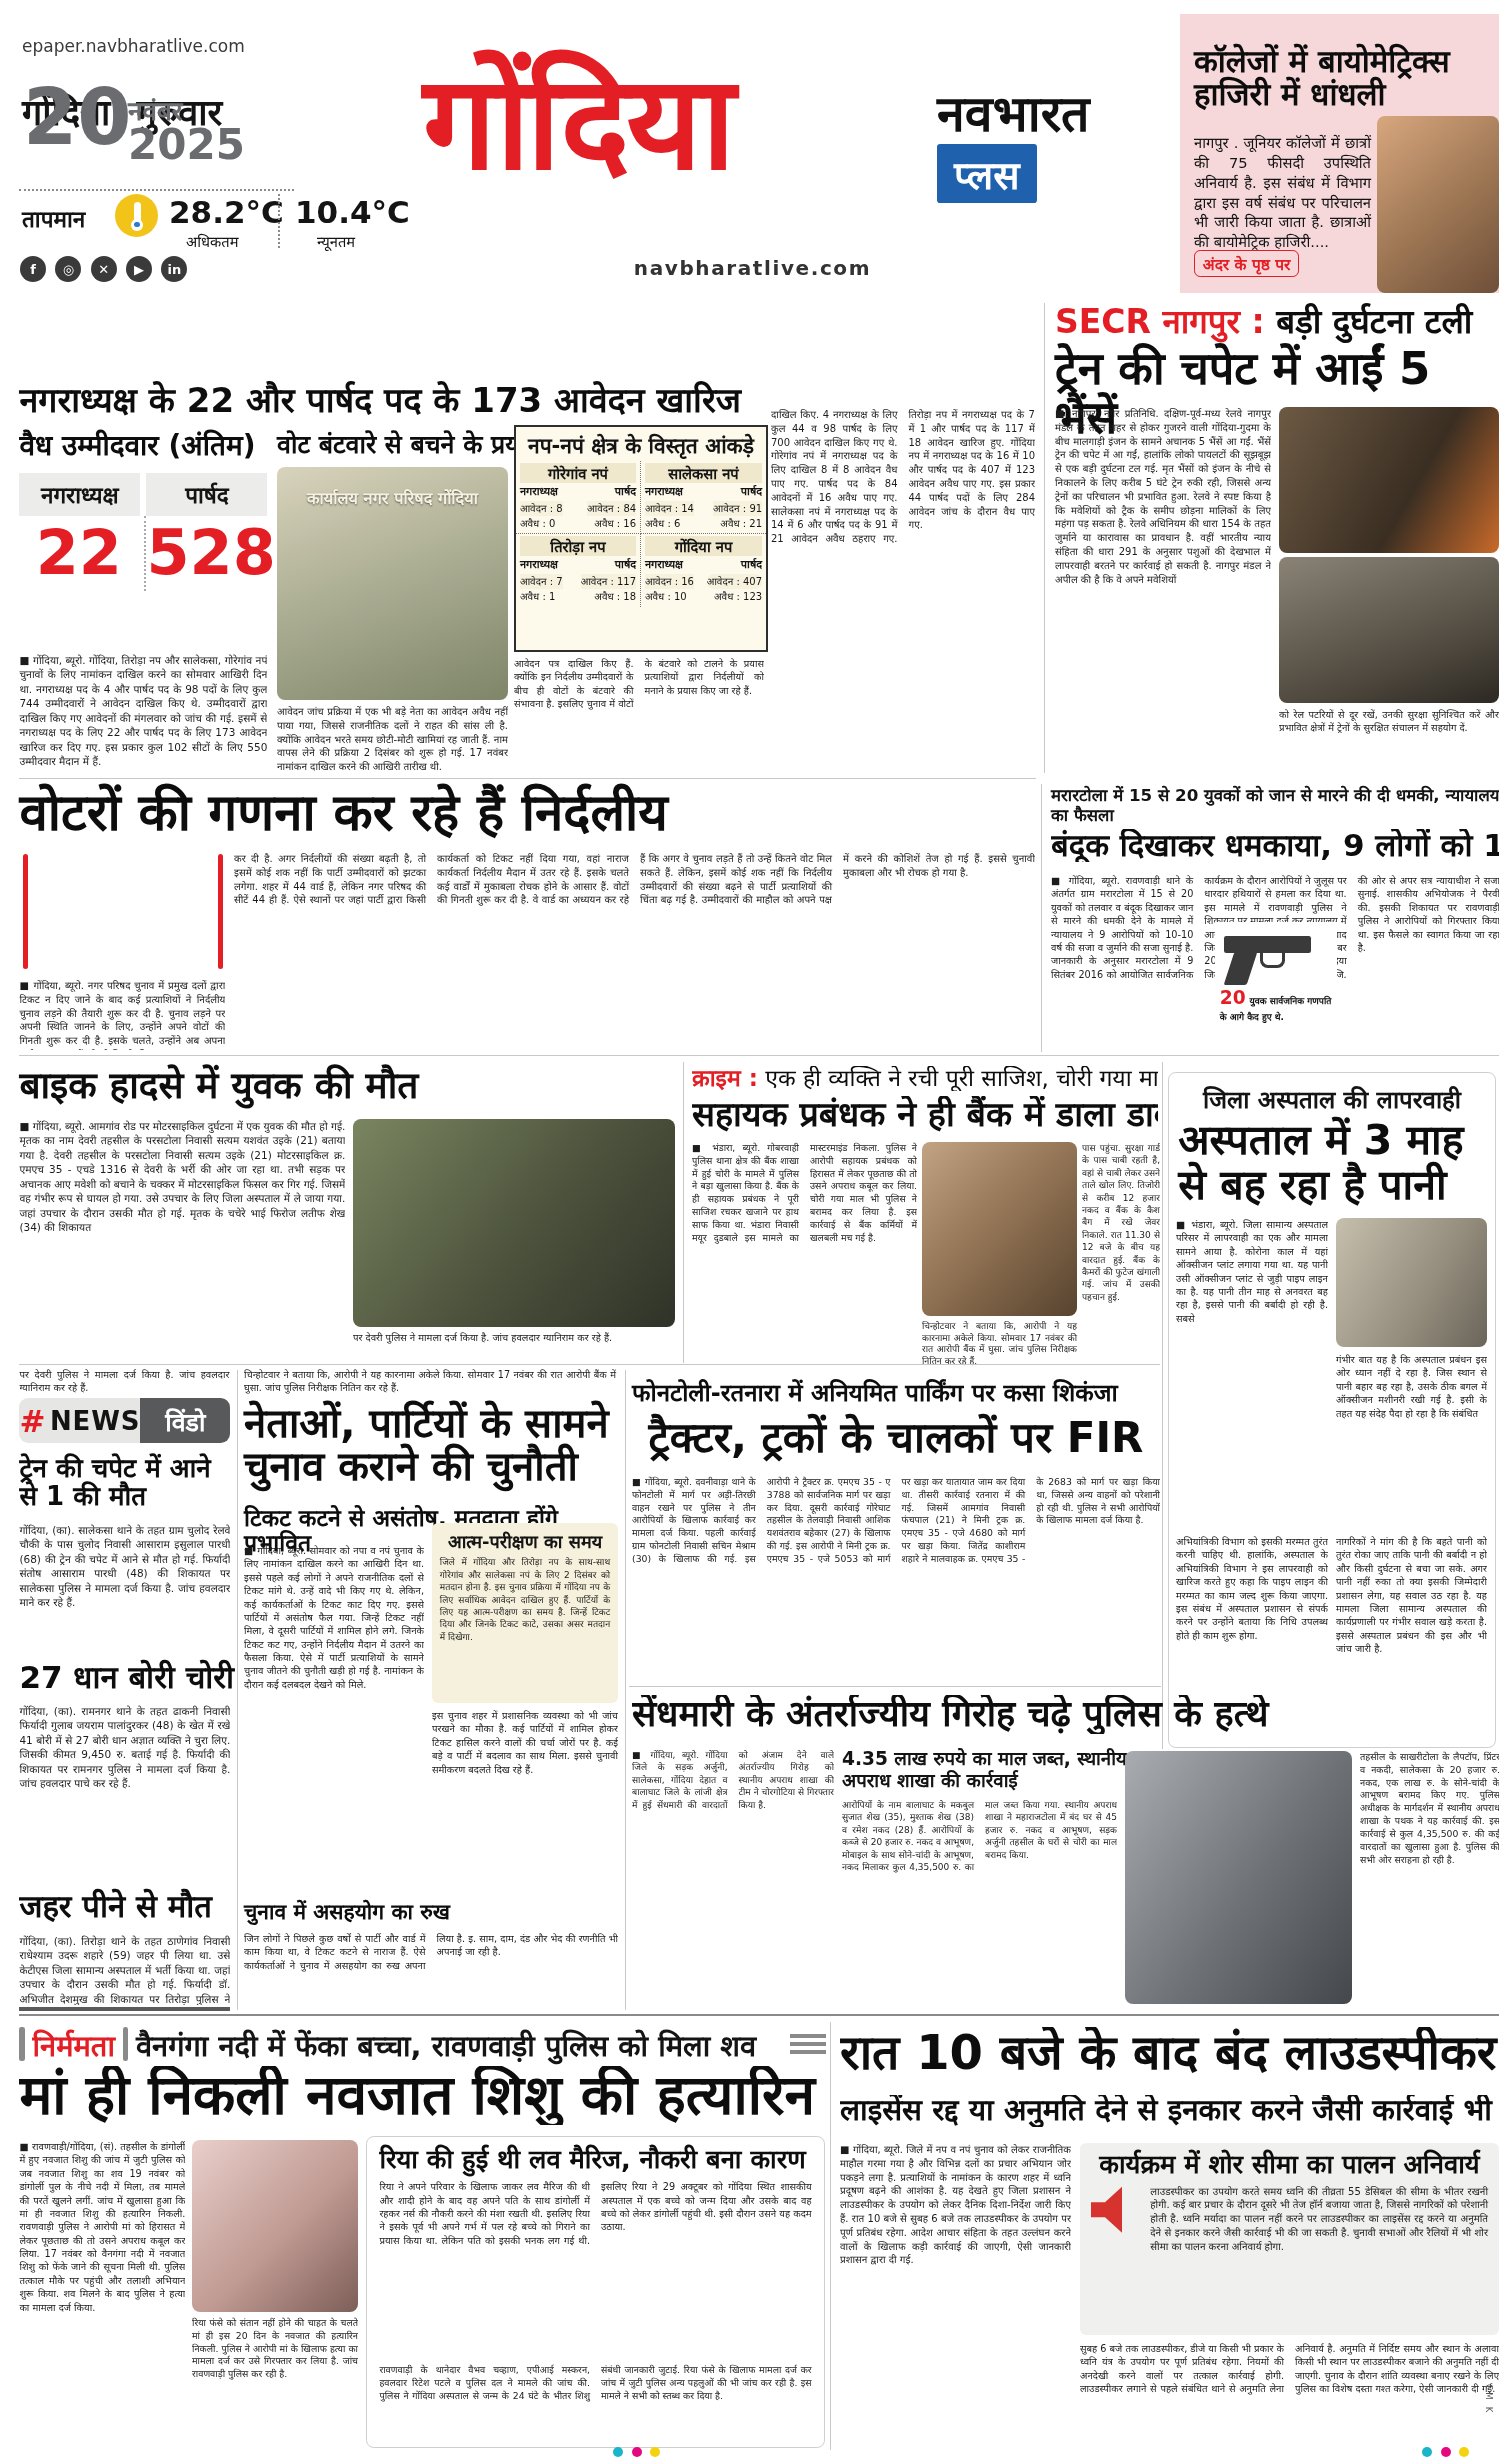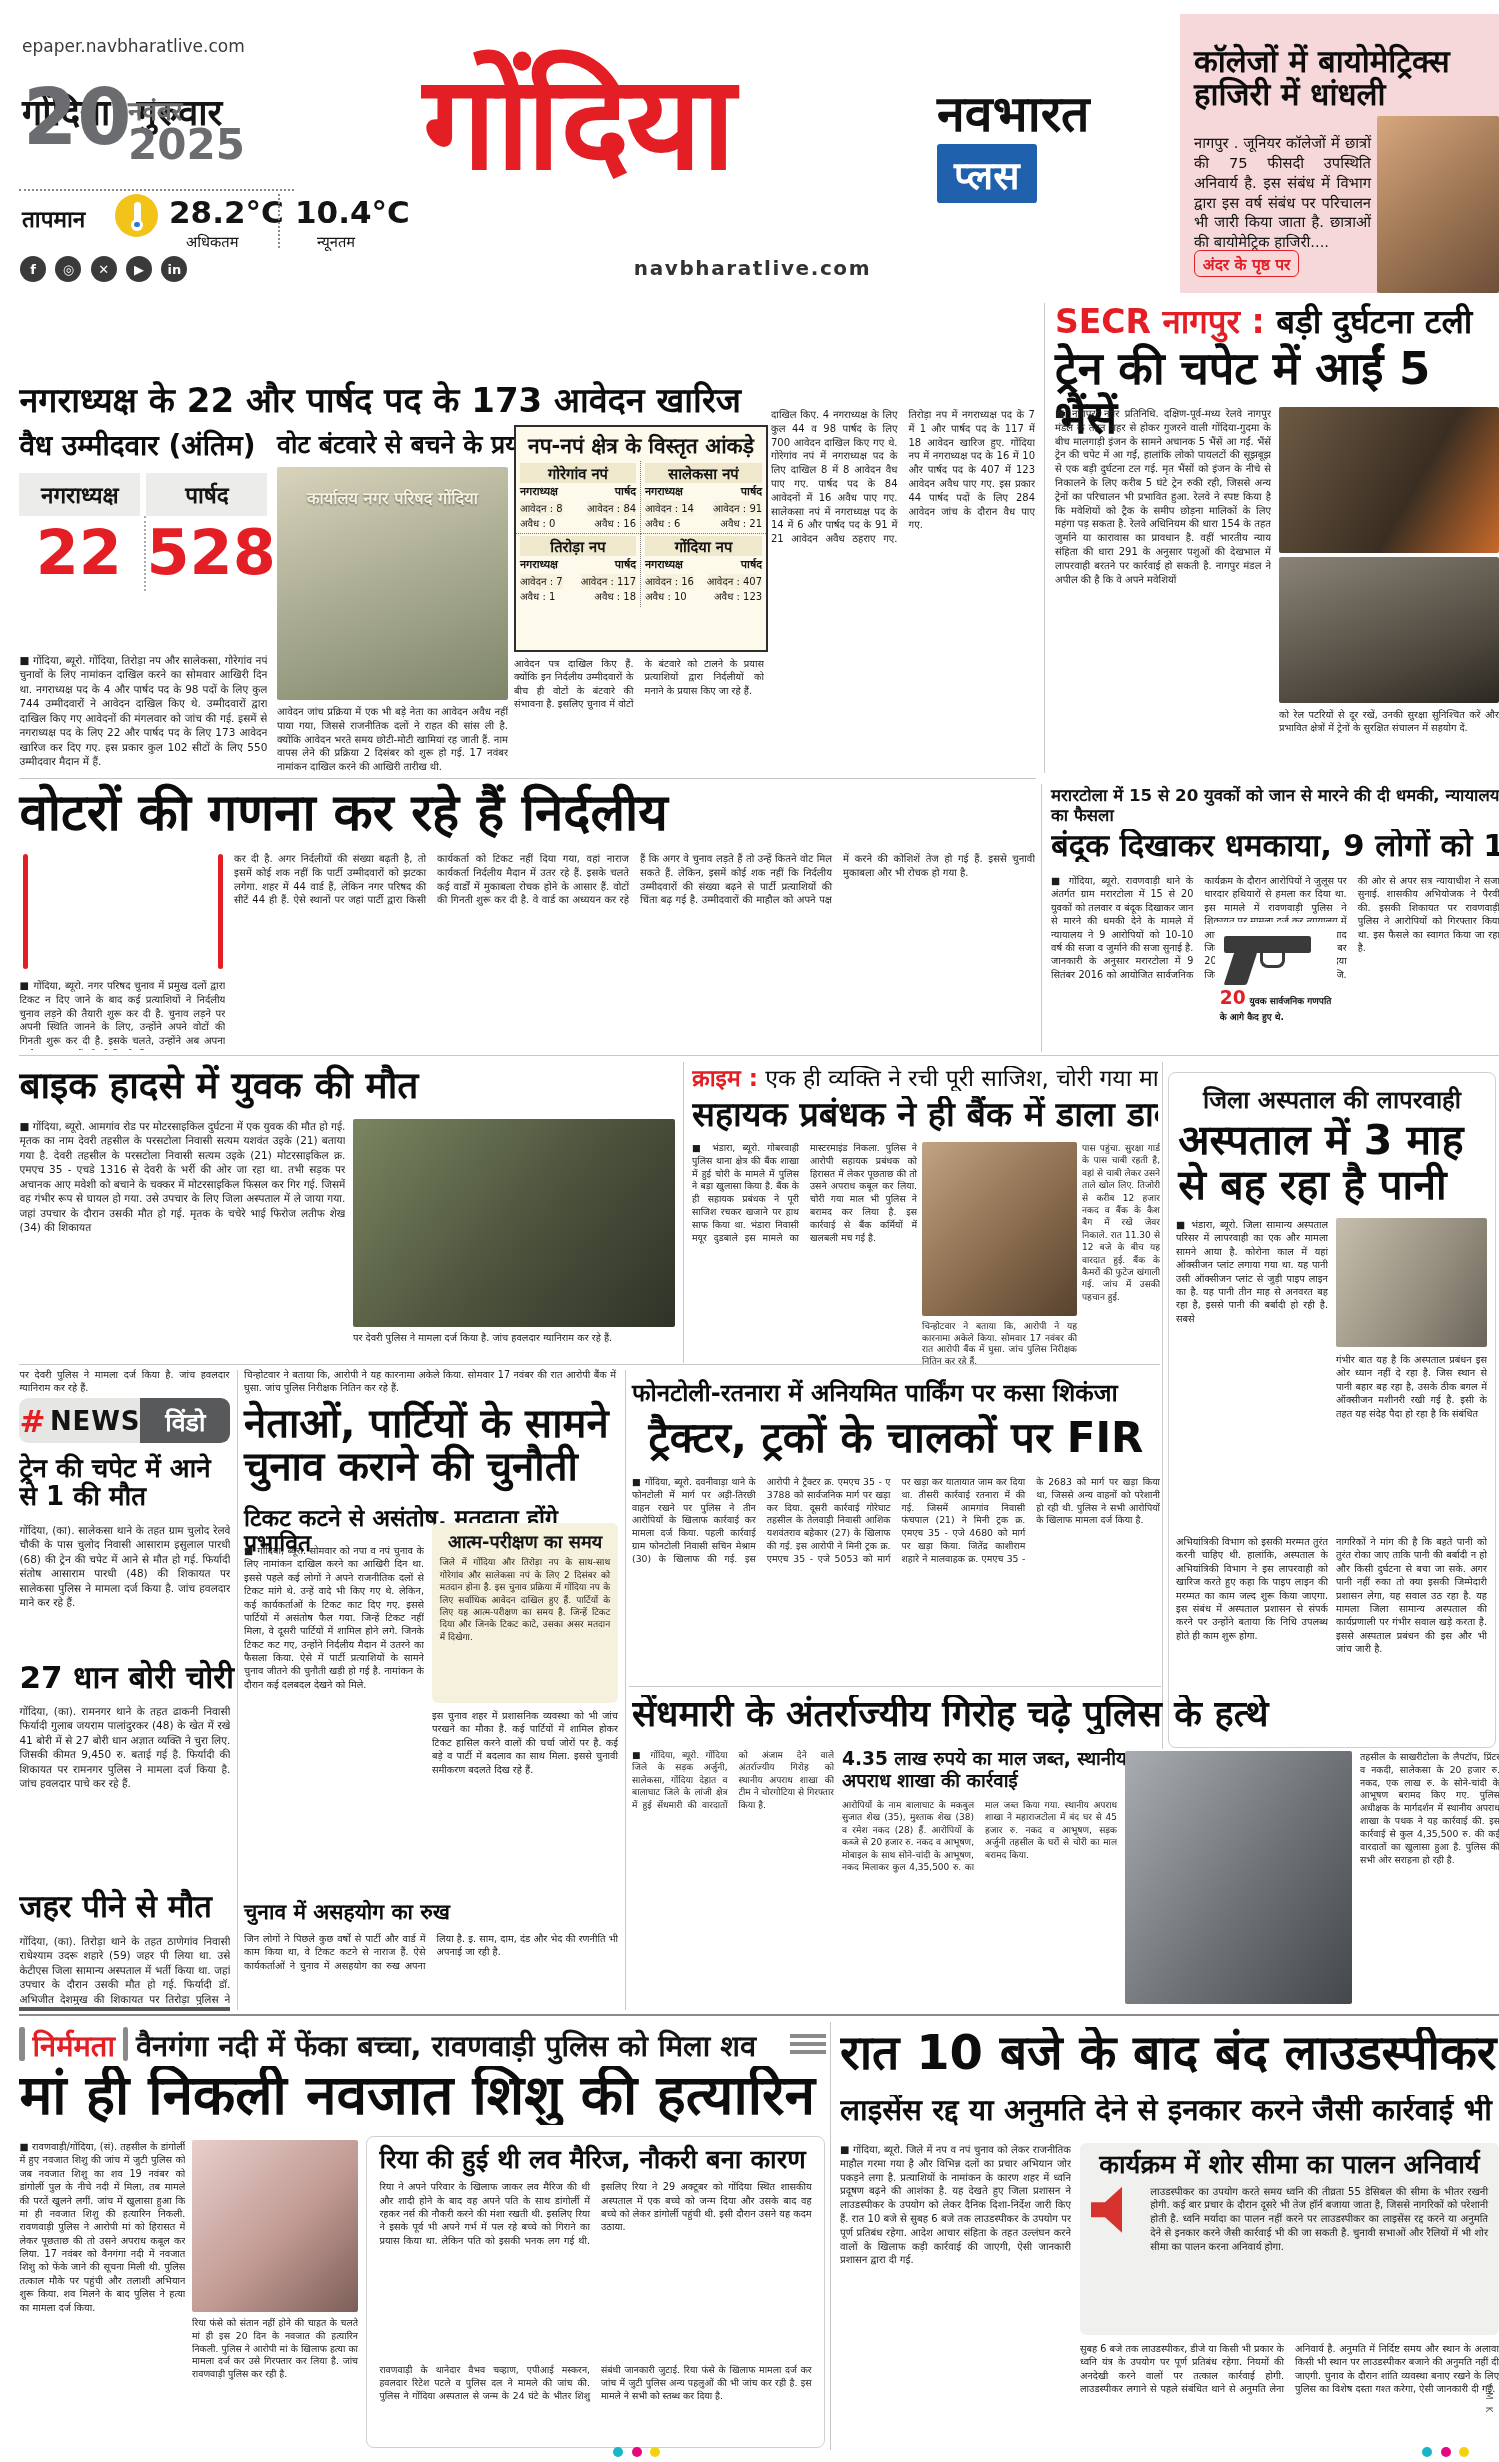--- a/index.html
+++ b/index.html
@@ -8,21 +8,21 @@
   .abs{position:absolute;}
   .b{font-weight:bold;}
   .red{color:#e31e25;}
   .gray{color:#6b6c6f;}
   .hl{font-weight:bold;color:#0d0d0d;line-height:1.08;}
   .body-txt{font-size:10.5px;line-height:1.38;text-align:justify;color:#1c1c1c;}
   .cols2{column-count:2;column-gap:11px;}
   .cols3{column-count:3;column-gap:11px;}
   .cols4{column-count:4;column-gap:11px;}
   .caption{font-size:9.7px;line-height:1.3;color:#222;text-align:justify;}
-  .photo{background:#777;border-radius:2px;}
+  .photo{background:#777;border-radius:8px;}
   .vline{width:0.8px;background:#c8c8c8;}
   .hline{height:0.8px;background:#c8c8c8;}
   .dot-rule{border-top:2.3px dotted #8a8a8a;}
   .statcell{background:#ececea;text-align:center;font-weight:bold;}
   .dtable{background:#fdfaec;border:2.3px solid #2e2e2e;}
   .quad-name{background:#efe8cd;font-weight:bold;text-align:center;}
   .kv{font-size:11.6px;line-height:1.55;}
   .kv .band{background:#f7f2dd;display:block;}
   .newsbadge{display:flex;border-radius:9.3px;overflow:hidden;}
   .soc{width:26px;height:26px;border-radius:50%;background:#3a3a3a;color:#fff;

